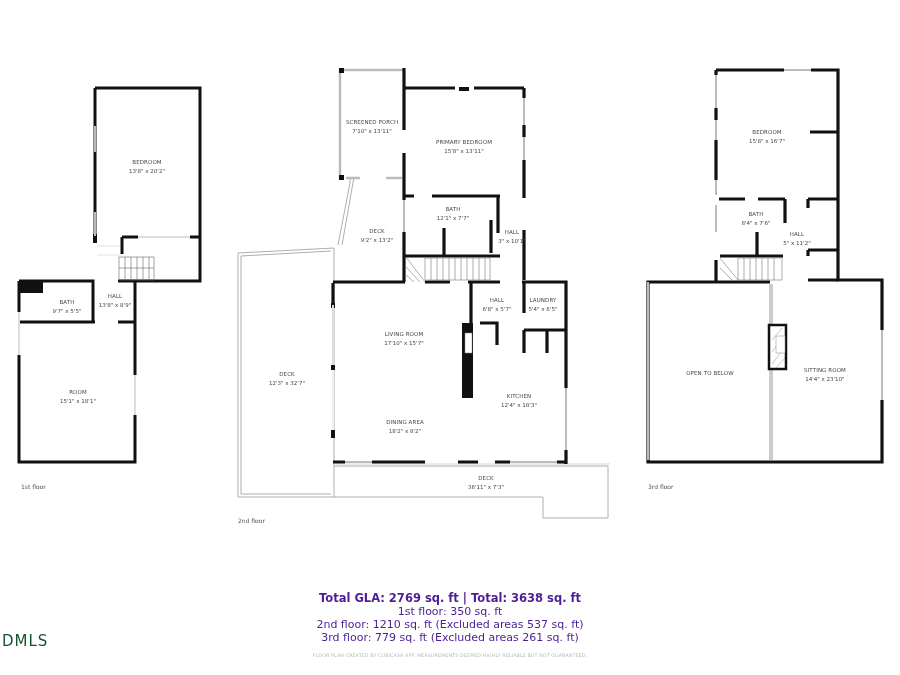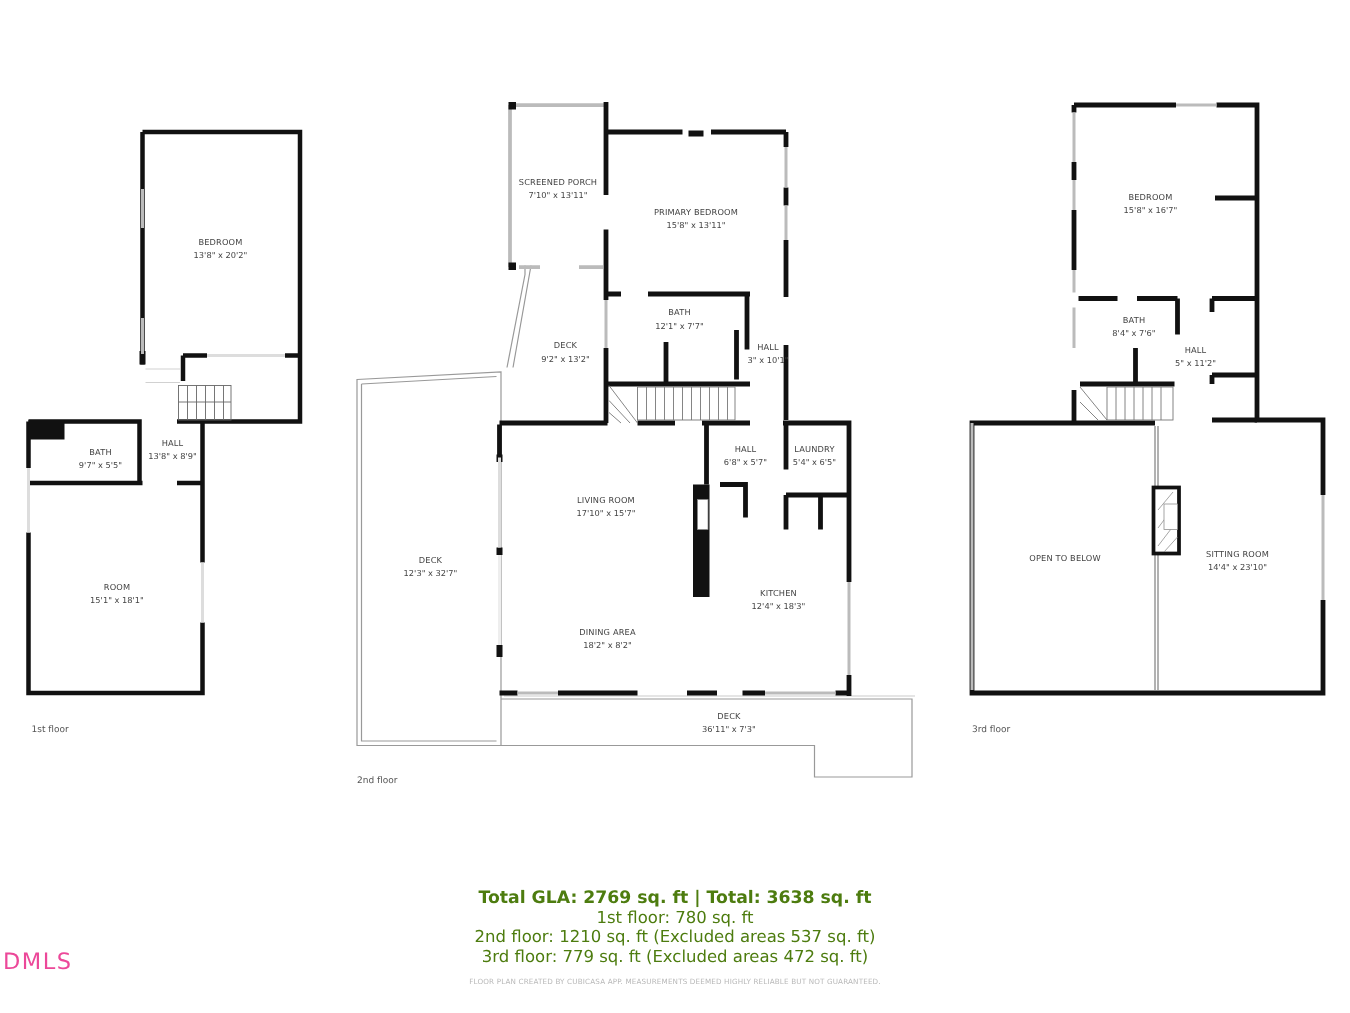--- a/index.html
+++ b/index.html
@@ -2,25 +2,25 @@
 <html><head>
 <meta charset="utf-8">
 <style>
   html, body { margin:0; padding:0; background:#ffffff; }
   body { width:900px; height:675px; position:relative; overflow:hidden; font-family:"DejaVu Sans", sans-serif; }
   svg.plan { position:absolute; left:0; top:0; width:900px; height:675px; }
   .lbl { position:absolute; text-align:center; color:#444; font-family:"DejaVu Sans", sans-serif; line-height:9px; white-space:nowrap; transform:translateX(-50%); }
   .lbl .n { font-size:5.5px; display:block; letter-spacing:0.1px; }
   .lbl .d { font-size:5.5px; display:block; }
   .floor-lbl { position:absolute; font-size:6px; color:#555; font-family:"DejaVu Sans", sans-serif; }
-  .summary { position:absolute; left:0; width:900px; top:591px; text-align:center; color:#4d7c0f; font-family:"DejaVu Sans", sans-serif; }
+  .summary { position:absolute; left:0; width:900px; top:591px; text-align:center; color:#4c1d95; font-family:"DejaVu Sans", sans-serif; }
   .summary .total { font-size:11.5px; font-weight:bold; line-height:14px; }
   .summary .line { font-size:11px; line-height:13px; }
   .disclaimer { position:absolute; left:0; width:900px; top:653px; text-align:center; font-size:4.8px; color:#b8b8b8; letter-spacing:0.1px; }
-  .mls { position:absolute; left:2px; top:632px; font-size:15px; color:#ec4899; font-family:"DejaVu Sans", sans-serif; letter-spacing:1px; font-weight:normal; }
+  .mls { position:absolute; left:2px; top:632px; font-size:15px; color:#14532d; font-family:"DejaVu Sans", sans-serif; letter-spacing:1px; font-weight:normal; }
 </style>
 </head>
 <body>
 
 <svg class="plan" viewBox="0 0 900 675" xmlns="http://www.w3.org/2000/svg">
 
   <g fill="none" stroke="#111" stroke-width="3">
 
     <path d="M95,88 L200,88 L200,281 L118,281"></path>
     <path d="M95,88 L95,243"></path>
@@ -228,18 +228,18 @@
     <span class="n">OPEN TO BELOW</span>
   </div>
 <div class="lbl" style="left:825px;top:366px;">
     <span class="n">SITTING ROOM</span>
     <span class="d">14'4" x 23'10"</span>
   </div>
 <div class="floor-lbl" style="left:648px;top:483px;">3rd floor</div>
 
 <div class="summary">
   <div class="total">Total GLA: 2769 sq. ft | Total: 3638 sq. ft</div>
-  <div class="line">1st floor: 780 sq. ft</div>
+  <div class="line">1st floor: 350 sq. ft</div>
   <div class="line">2nd floor: 1210 sq. ft (Excluded areas 537 sq. ft)</div>
-  <div class="line">3rd floor: 779 sq. ft (Excluded areas 472 sq. ft)</div>
+  <div class="line">3rd floor: 779 sq. ft (Excluded areas 261 sq. ft)</div>
 </div>
 <div class="disclaimer">FLOOR PLAN CREATED BY CUBICASA APP. MEASUREMENTS DEEMED HIGHLY RELIABLE BUT NOT GUARANTEED.</div>
 <div class="mls">DMLS</div>
 
 </body></html>

